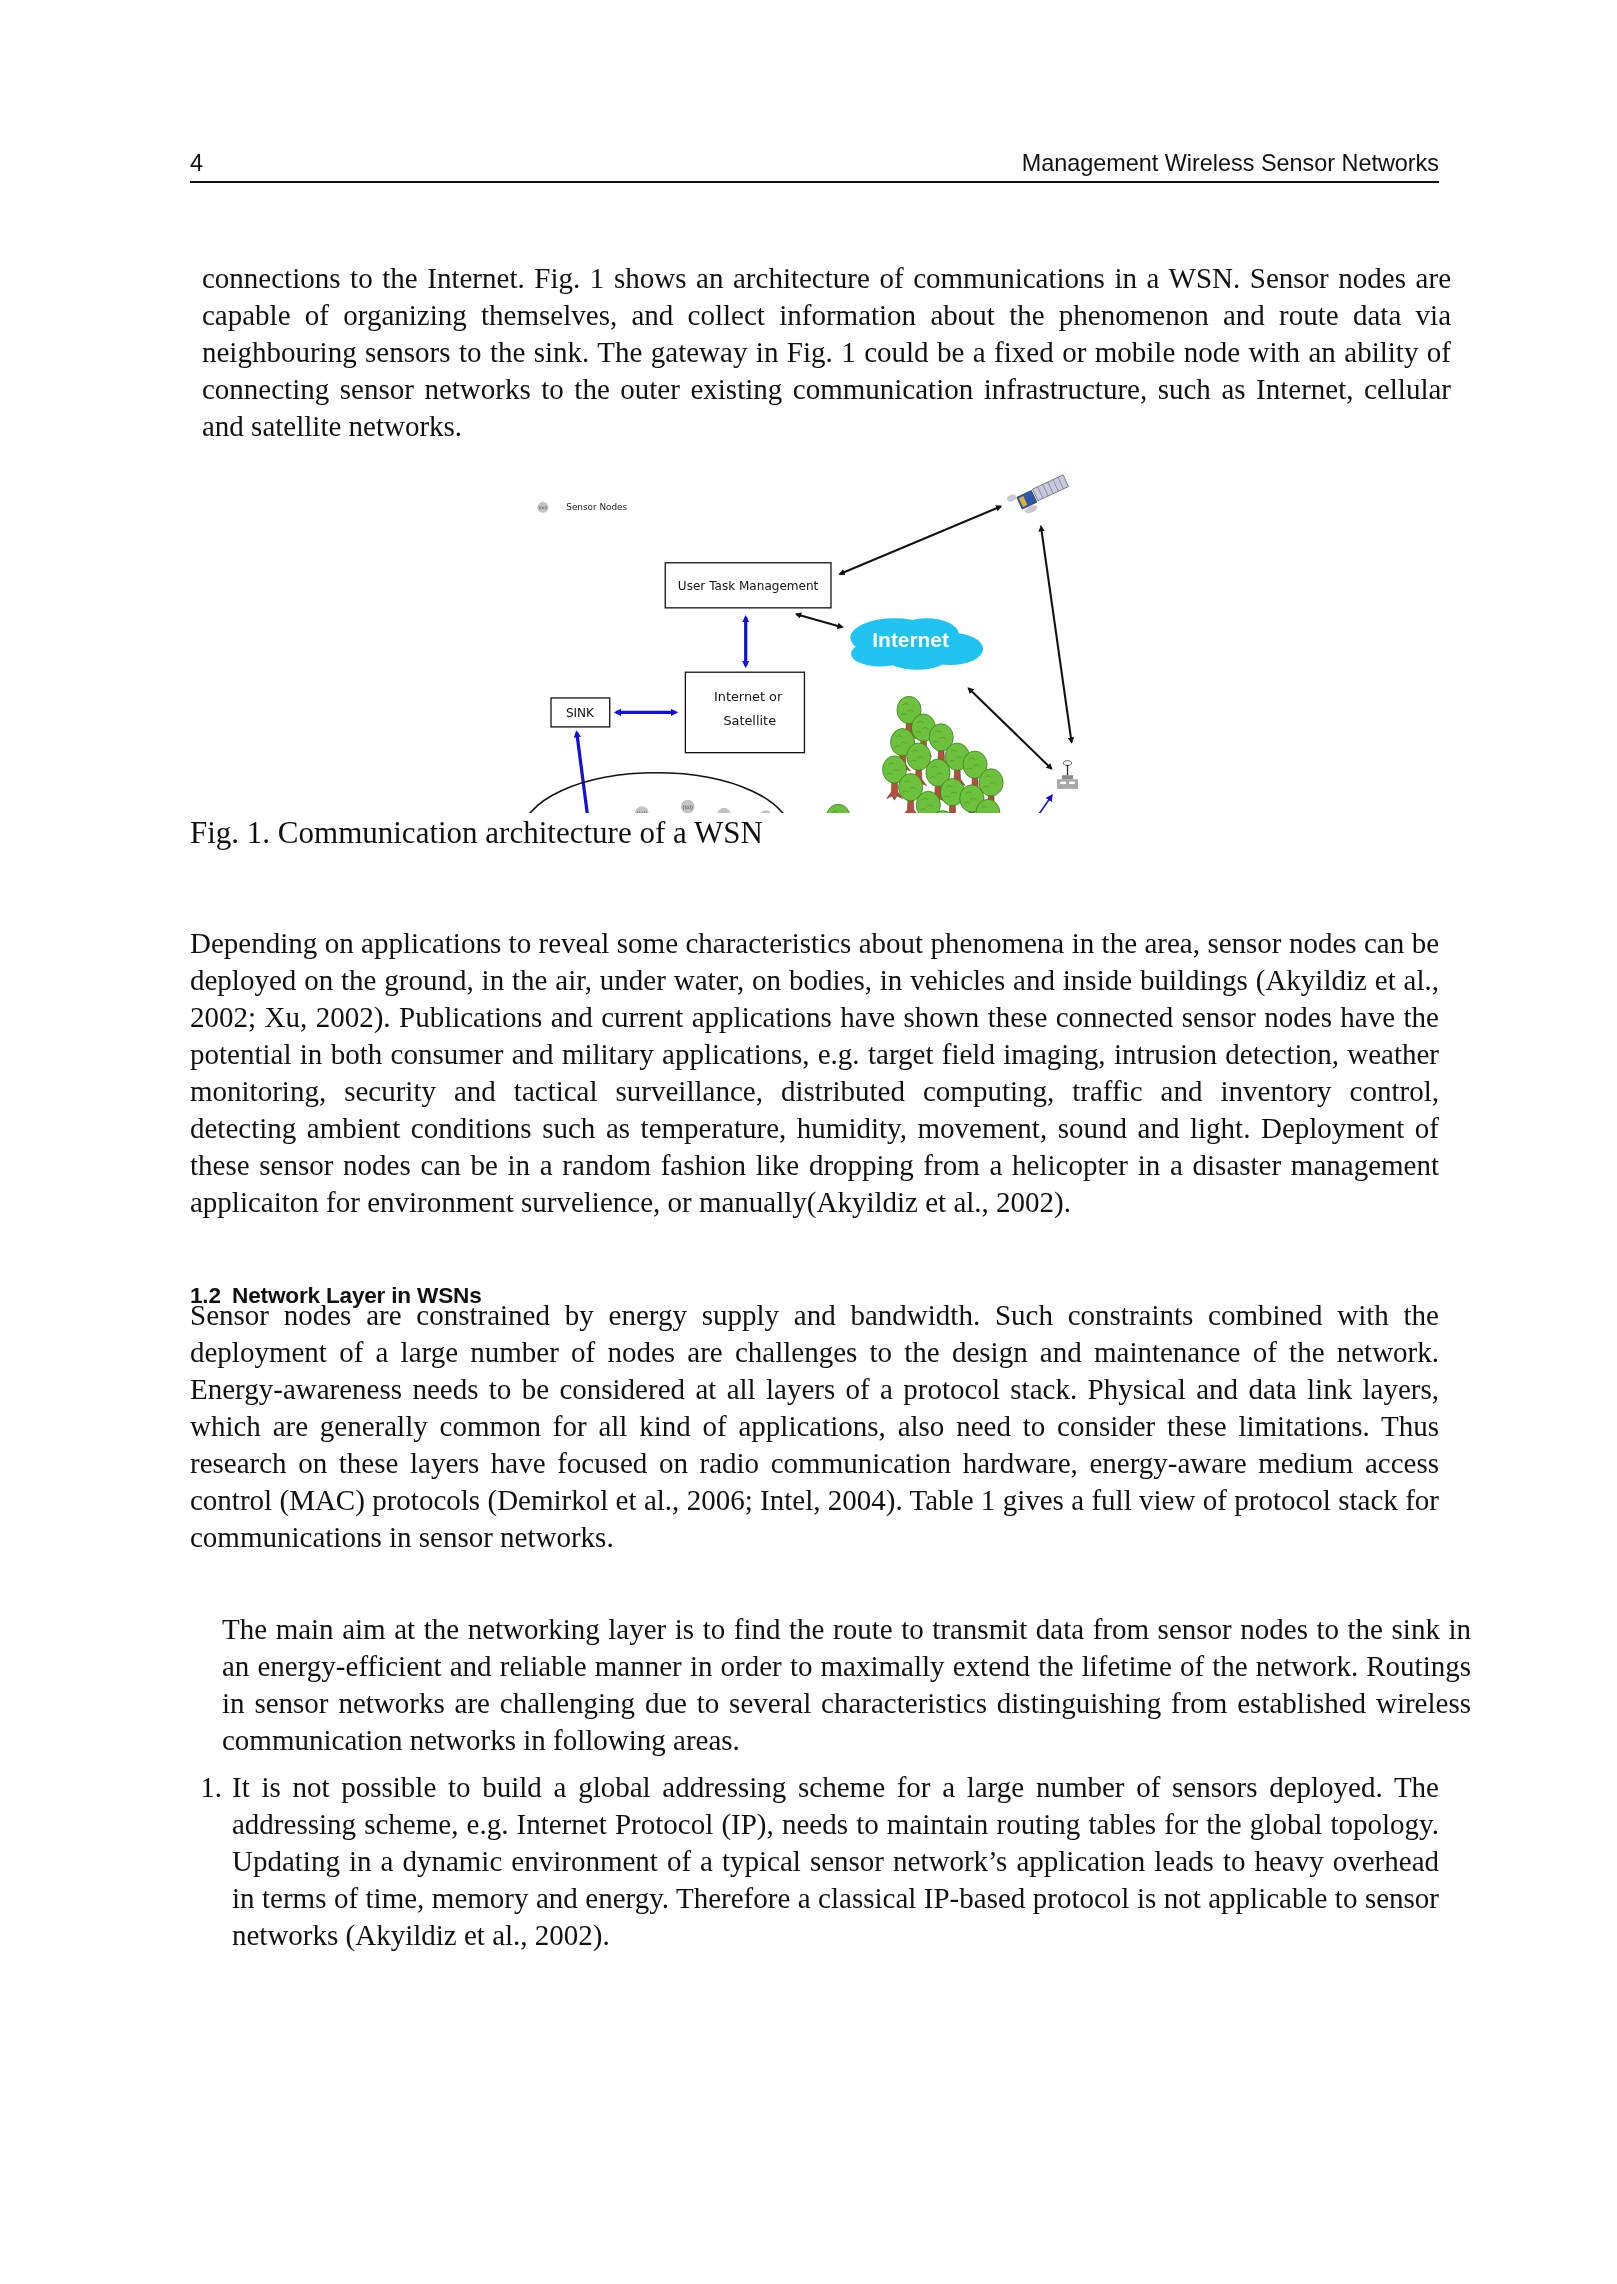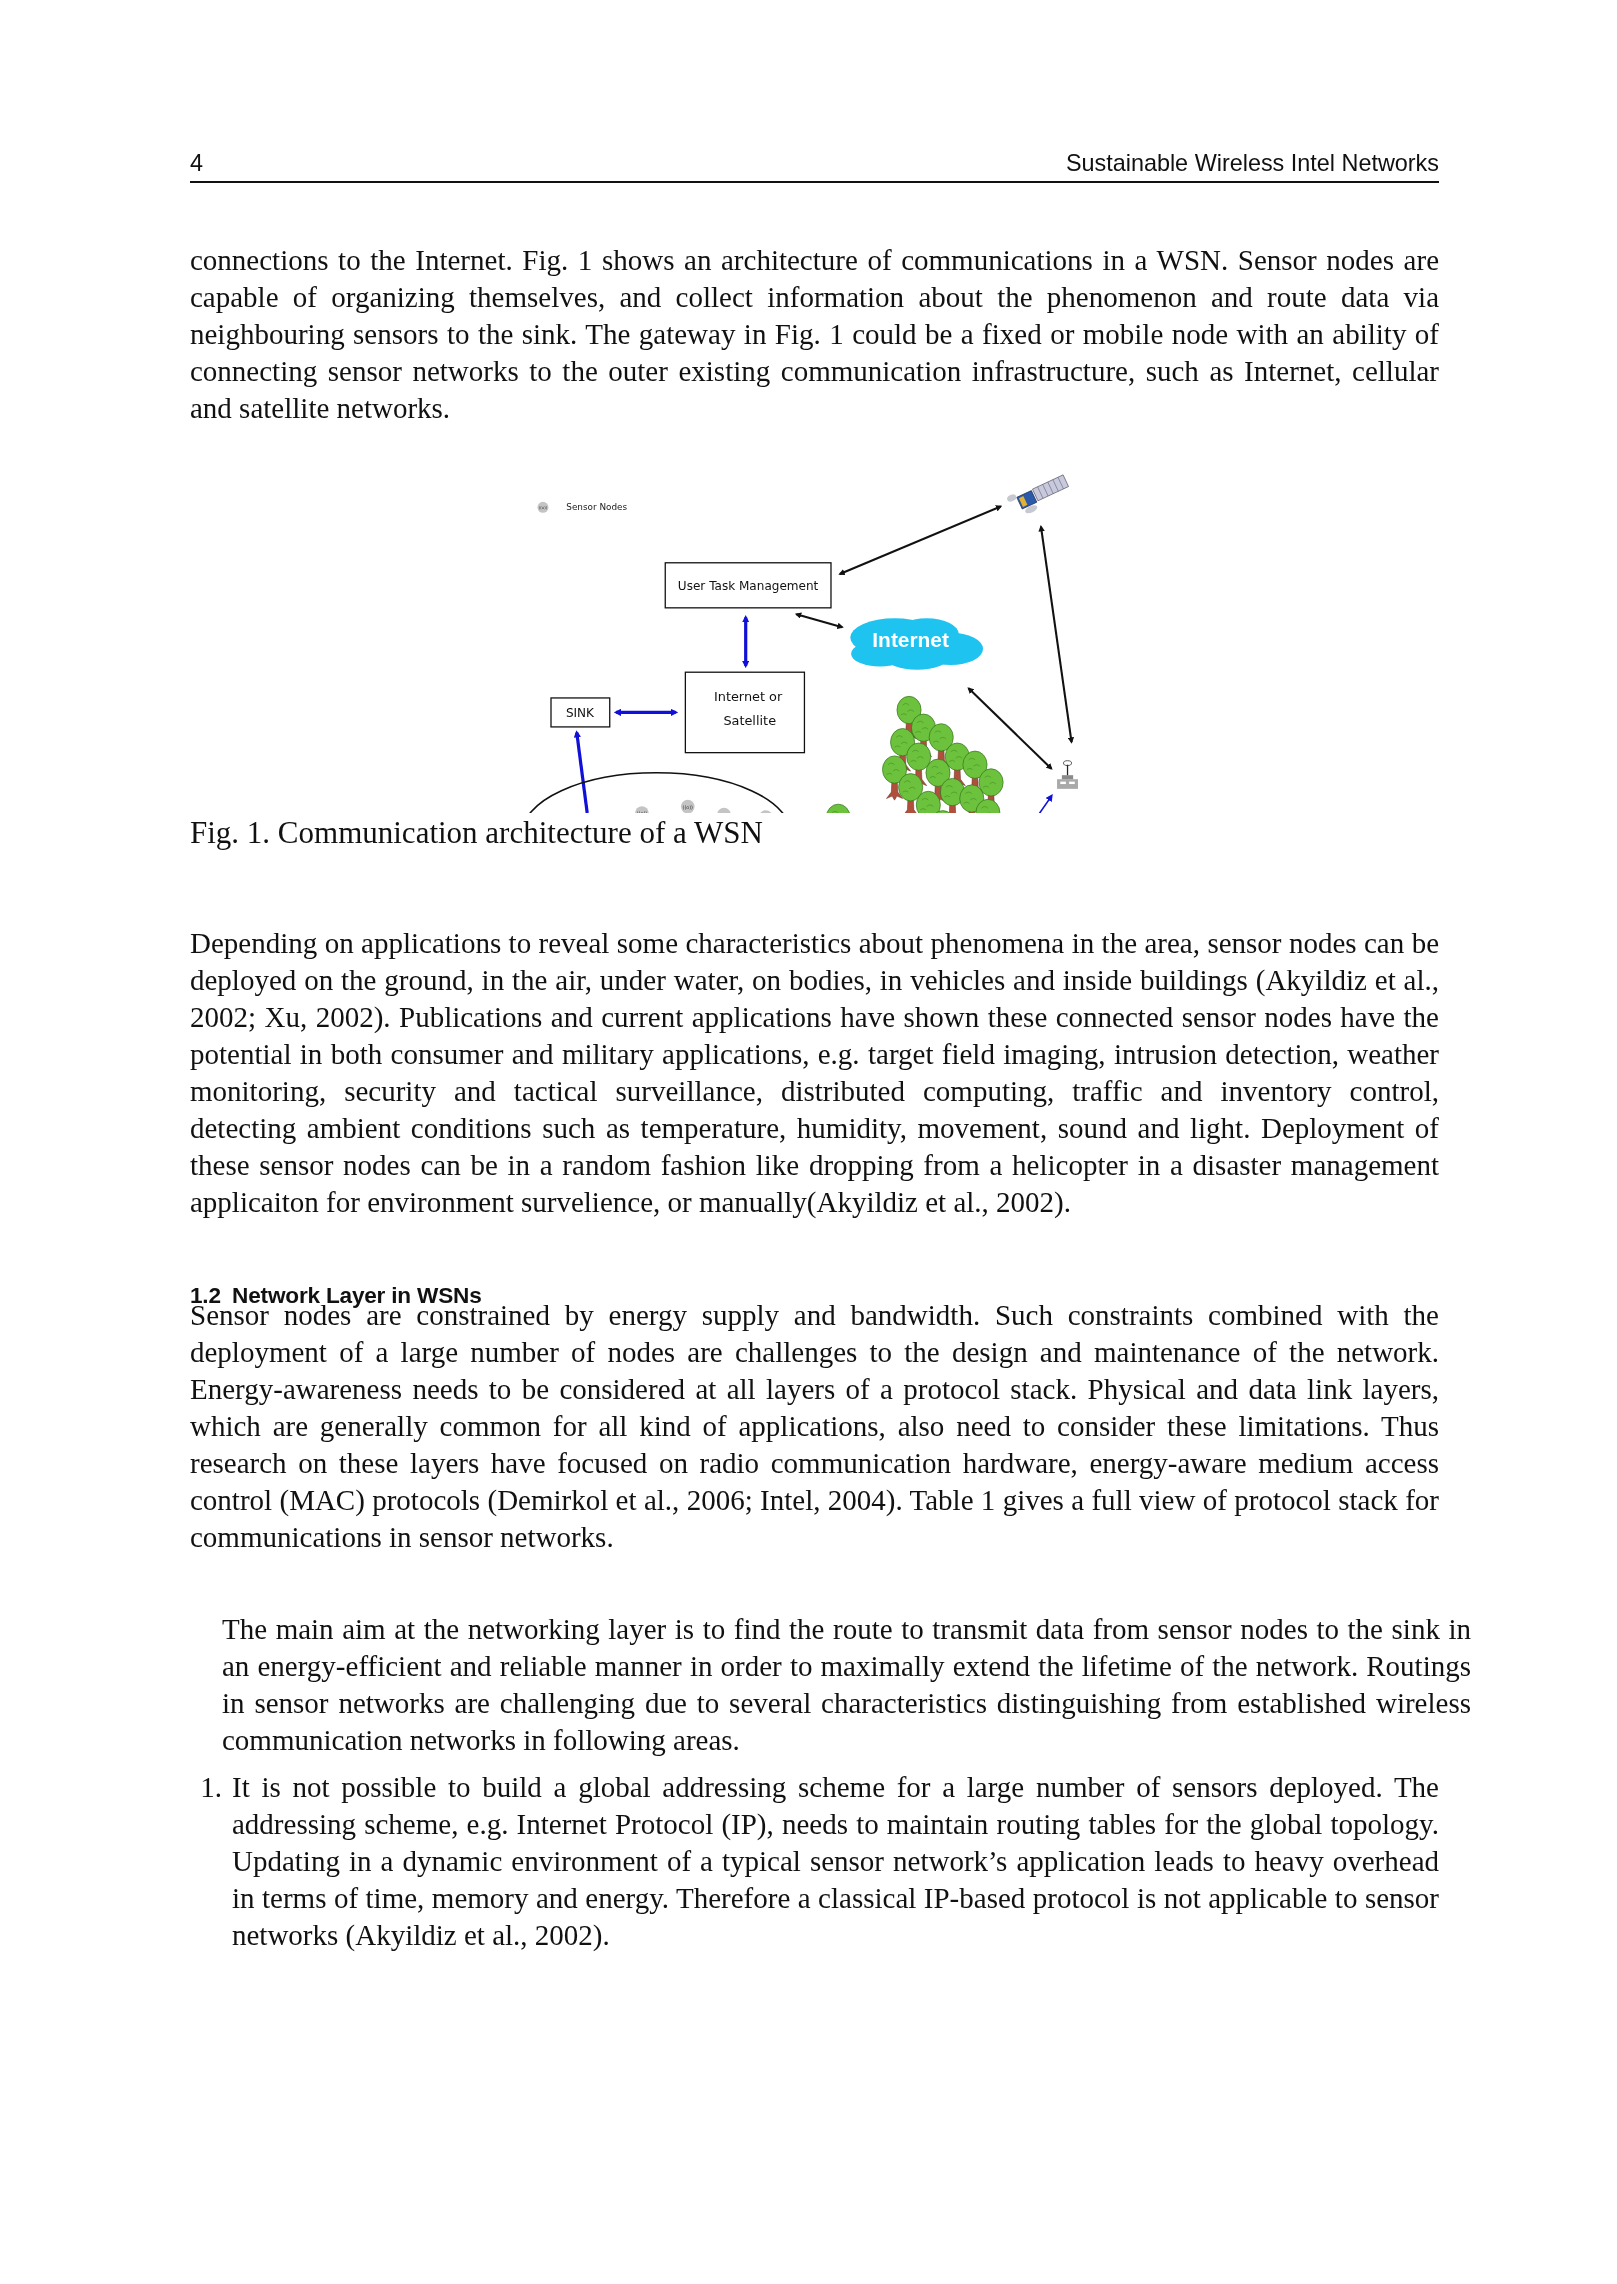--- a/index.html
+++ b/index.html
@@ -5,42 +5,42 @@
   html, body { margin: 0; padding: 0; background: #ffffff; }
   body { width: 1618px; height: 2284px; position: relative; overflow: hidden; color: #111; }
   .page { position: absolute; left: 190px; top: 0; width: 1249px; }
   .running-head { position: absolute; top: 150px; left: 0; width: 1249px; height: 32px;
     font-family: "Liberation Sans", sans-serif; font-size: 23.4px; color: #111; }
   .running-head .num { position: absolute; left: 0; top: 0; }
   .running-head .title { position: absolute; right: 0; top: 0; }
   .rule { position: absolute; top: 181px; left: 0; width: 1249px; height: 2.4px; background: #111; }
   .body-text { font-family: "Liberation Serif", serif; font-size: 29px; line-height: 37px; text-align: justify; hyphens: manual; }
   .para { position: absolute; left: 0; width: 1249px; margin: 0; }
-  .p1 { top: 242px; }
+  .p1 { top: 260px; margin-left: 12px; }
   .caption { position: absolute; top: 815px; left: 0; font-family: "Liberation Serif", serif; font-size: 31px; }
   .p2 { top: 901px; margin-top: 24px; }
   .section-heading { position: absolute; top: 1263px; left: 0; font-family: "Liberation Sans", sans-serif; font-weight: bold; font-size: 22.6px; letter-spacing: -0.2px; margin-top: 20px; }
   .section-heading .sec-num { margin-right: 11.3px; }
   .p3 { top: 1297px; }
   .p4 { top: 1611px; margin-left: 32px; }
   .list { position: absolute; top: 1769px; left: 0; width: 1249px; margin: 0; padding: 0; list-style: none; }
   .list-item { position: relative; padding-left: 42px; }
   .list-item .marker { position: absolute; left: 0; top: 0; width: 32px; text-align: right; }
   .figure { position: absolute; left: 326px; top: 459px; width: 564px; height: 354px; }
   .figure svg { width: 564px; height: 354px; display: block; }
   .fig-text { font-family: "DejaVu Sans", sans-serif; }
 </style>
 </head>
 <body>
 
 <div class="page">
 
   <div class="running-head">
     <span class="num">4</span>
-    <span class="title">Sustainable Wireless Intel Networks</span>
+    <span class="title">Management Wireless Sensor Networks</span>
   </div>
   <div class="rule"></div>
 
   <p class="para p1 body-text">connections to the Internet. Fig. 1 shows an architecture of communications in a WSN. Sensor nodes are capable of organizing themselves, and collect information about the phenomenon and route data via neighbouring sensors to the sink. The gateway in Fig. 1 could be a fixed or mobile node with an ability of connecting sensor networks to the outer existing communica­tion infrastructure, such as Internet, cellular and satellite networks.</p>
 
   <div class="figure">
     <svg viewBox="0 0 700 440" xmlns="http://www.w3.org/2000/svg">
       <defs>
         <marker id="ahK" markerWidth="8" markerHeight="8" refX="6" refY="4" orient="auto-start-reverse" markerUnits="userSpaceOnUse">
           <path d="M0,0 L8,4 L0,8 z" fill="#111"></path>

